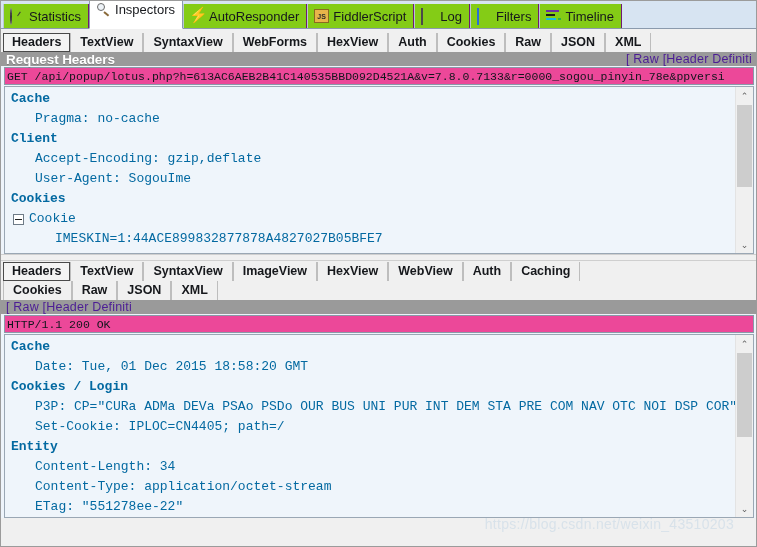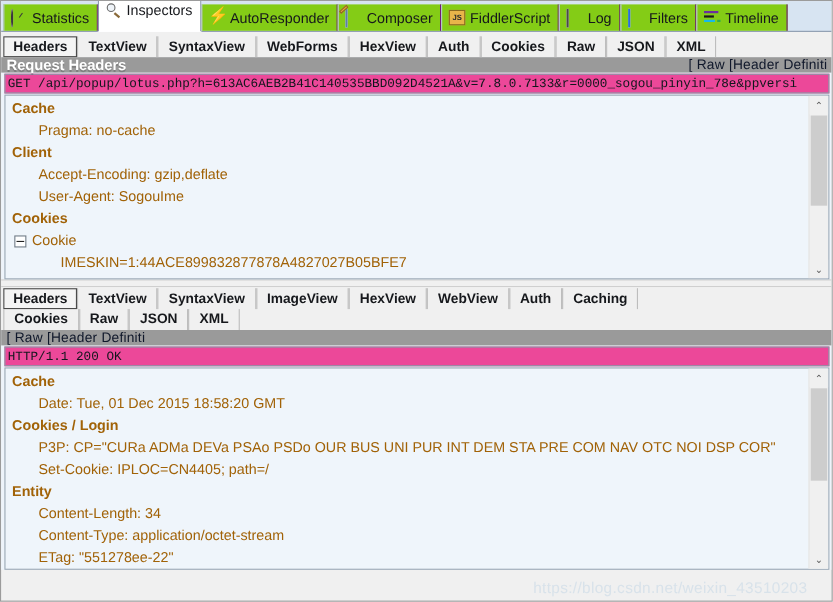--- a/index.html
+++ b/index.html
@@ -102,21 +102,21 @@
     padding: 0 4px 0 5px;
     box-sizing: border-box;
   }
   .bar-title {
     color: #ffffff;
     font-size: 13.5px;
     font-weight: bold;
     letter-spacing: -0.1px;
     text-shadow: 0px 1px 0px rgba(0,0,0,0.18);
   }
-  .bar-links { color: #0f172a; font-size: 12.5px; letter-spacing: 0.2px; }
+  .bar-links { color: #4c1d95; font-size: 12.5px; letter-spacing: 0.2px; }
 
   .reqline {
     margin: 1px 2px 1px 3px;
     background: #ec4899;
     border: 1px solid #8a99a8;
     height: 18px;
     line-height: 18px;
     padding: 0 2px;
     font-family: "Liberation Mono", monospace;
     font-size: 11.5px;
@@ -139,21 +139,22 @@
     left: 0; top: 0; right: 17px; bottom: 0;
     overflow: hidden;
     padding: 2px 0 0 4px;
     box-sizing: border-box;
   }
   .node {
     height: 20px;
     line-height: 20px;
     font-size: 13px;
     white-space: nowrap;
-    color: #a16207;
+    color: #0369a1;
+    font-family: Liberation Mono, monospace;
   }
   .node.group { font-weight: bold; padding-left: 2px; }
   .node.leaf { padding-left: 26px; }
   .node.leaf2 { padding-left: 46px; }
   .node.expandable { padding-left: 4px; display: flex; align-items: center; gap: 5px; }
   .plusbox {
     width: 9px; height: 9px;
     border: 1px solid #6e7b87;
     background: #ffffff;
     position: relative;
@@ -192,21 +193,21 @@
   .splitter {
     height: 5px;
     background: #f0f0f0;
     border-top: 1px solid #cfcfcf;
     border-bottom: 1px solid #cfcfcf;
   }
 
   .watermark {
     position: absolute;
     right: 22px;
-    bottom: 4px;
+    bottom: 14px;
     font-size: 14px;
     color: #d8e2ea;
     letter-spacing: 0.3px;
     pointer-events: none;
     white-space: nowrap;
   }
 
   
   .ico-clock { width:14px;height:14px;border:1.5px solid #3a3a3a;border-radius:50%;box-sizing:border-box;position:relative;background:#fff; }
   .ico-clock::after{content:"";position:absolute;left:6px;top:2.5px;width:1.2px;height:5px;background:#3a3a3a;transform-origin:bottom;transform:rotate(35deg);}
@@ -242,24 +243,20 @@
     </div>
     <div class="maintab selected">
       <span class="ico"><span class="ico-mag"></span></span>
       <span>Inspectors</span>
     </div>
     <div class="maintab">
       <span class="ico"><span class="ico-bolt"></span></span>
       <span>AutoResponder</span>
     </div>
     <div class="maintab">
-      <span class="ico"><span class="ico-pencil"></span></span>
-      <span>Composer</span>
-    </div>
-    <div class="maintab">
       <span class="ico"><span class="ico-js"></span></span>
       <span>FiddlerScript</span>
     </div>
     <div class="maintab">
       <span class="ico"><span class="ico-doc"></span></span>
       <span>Log</span>
     </div>
     <div class="maintab">
       <span class="ico"><span class="ico-filter"></span></span>
       <span>Filters</span>

